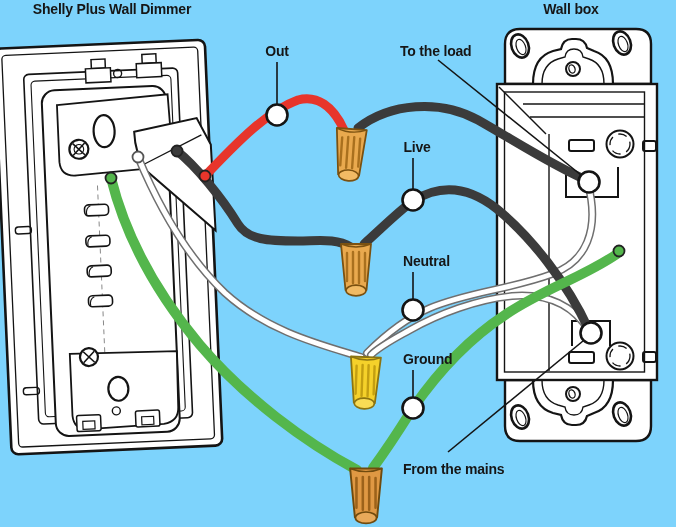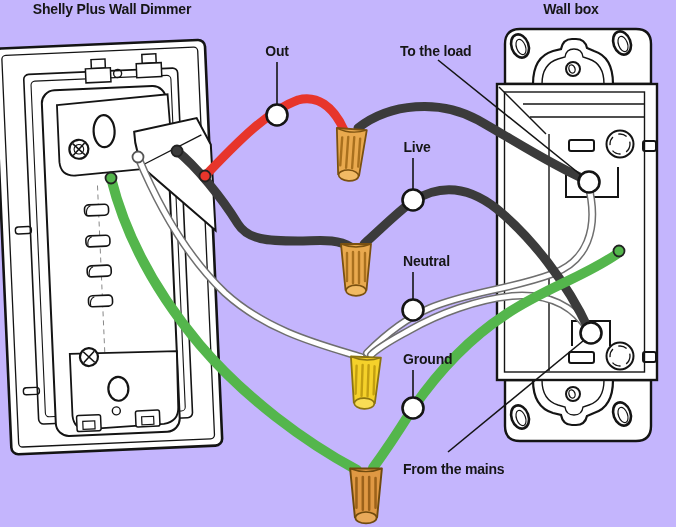--- a/index.html
+++ b/index.html
@@ -1,16 +1,16 @@
 <!DOCTYPE html>
 <html><head>
 <meta charset="utf-8">
 <style>
   html,body{margin:0;padding:0;background:#ffffff;}
-  .stage{width:676px;height:527px;position:relative;background:#c4b5fd;overflow:hidden;}
+  .stage{width:676px;height:527px;position:relative;background:#7dd3fc;overflow:hidden;}
   svg{display:block;}
   text{font-family:"Liberation Sans",sans-serif;font-weight:bold;font-size:14px;fill:#161616;letter-spacing:-0.2px;}
   .t-mid{text-anchor:middle;}
   .line-art{stroke:#141414;fill:none;}
   .fill-art{stroke:#141414;fill:#ffffff;}
   .leader{stroke:#141414;stroke-width:1.6;fill:none;}
   .marker{fill:#ffffff;stroke:#141414;stroke-width:2.6;}
   .wire{fill:none;stroke-linecap:round;stroke-linejoin:round;}
   .w-black{stroke-width:9;}
   .w-red{stroke-width:9;}

